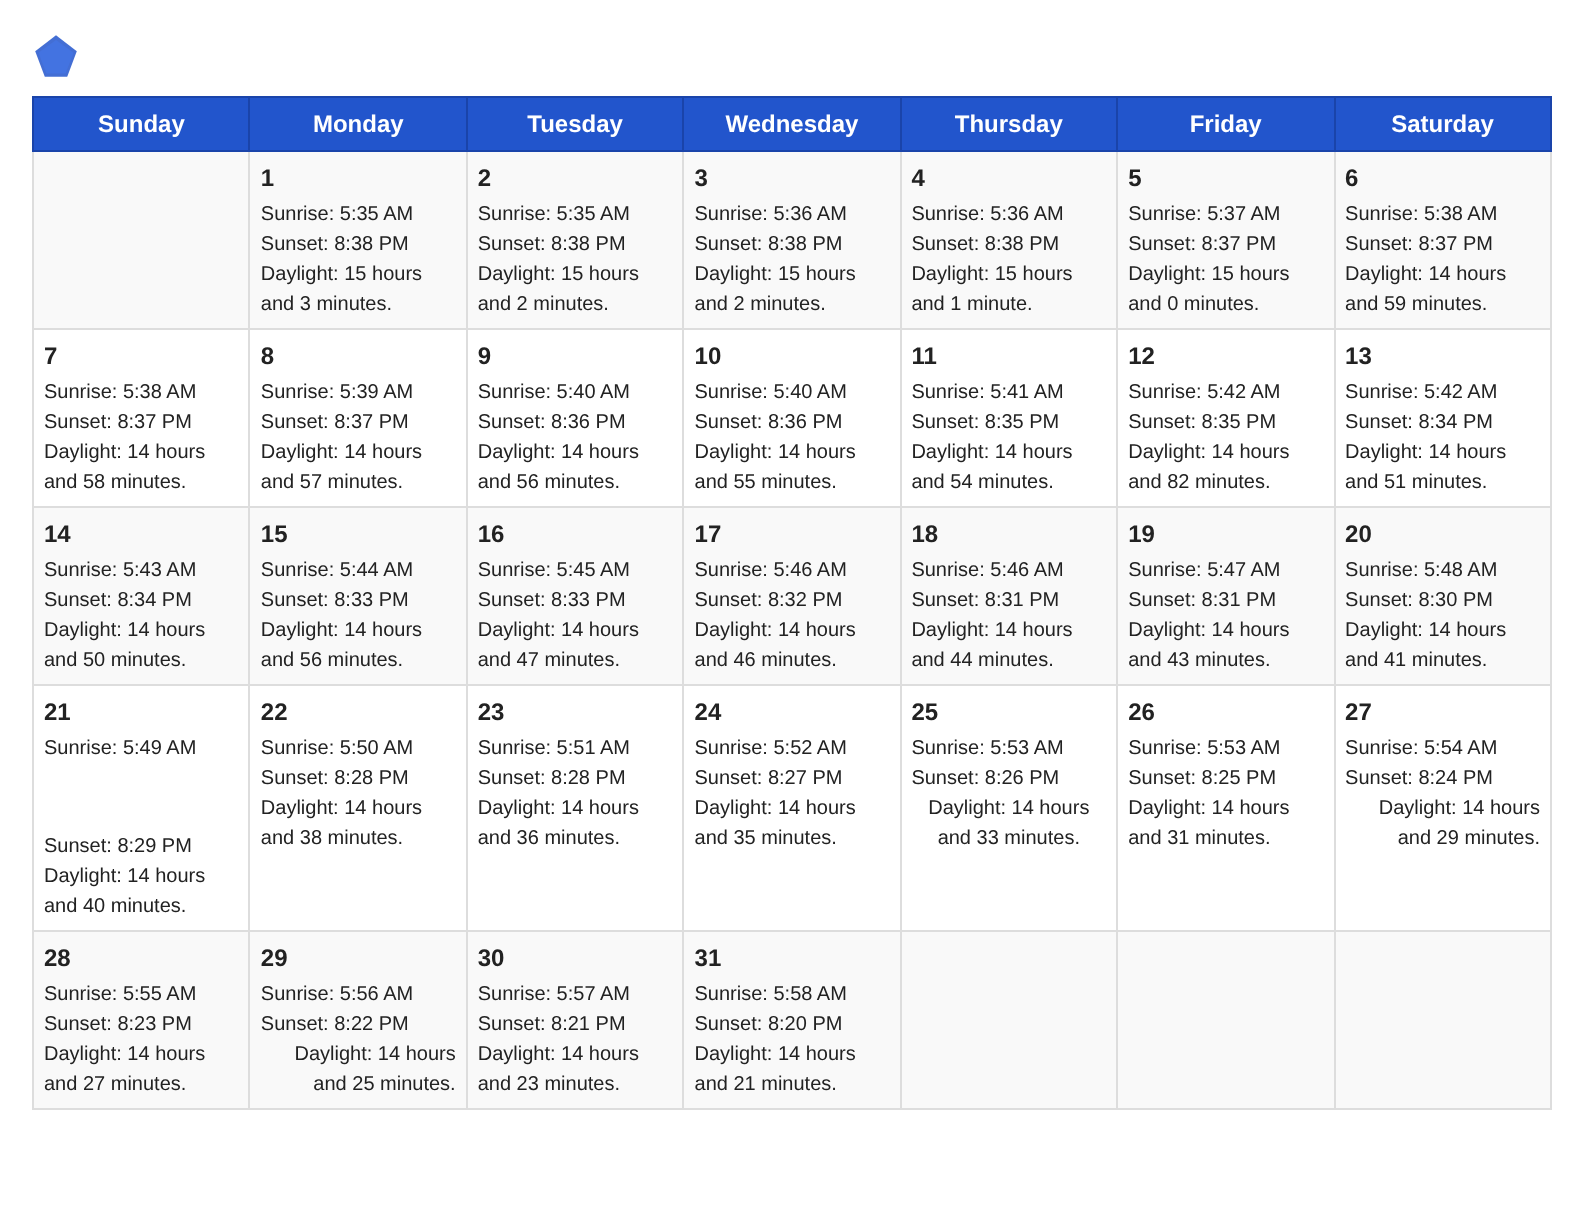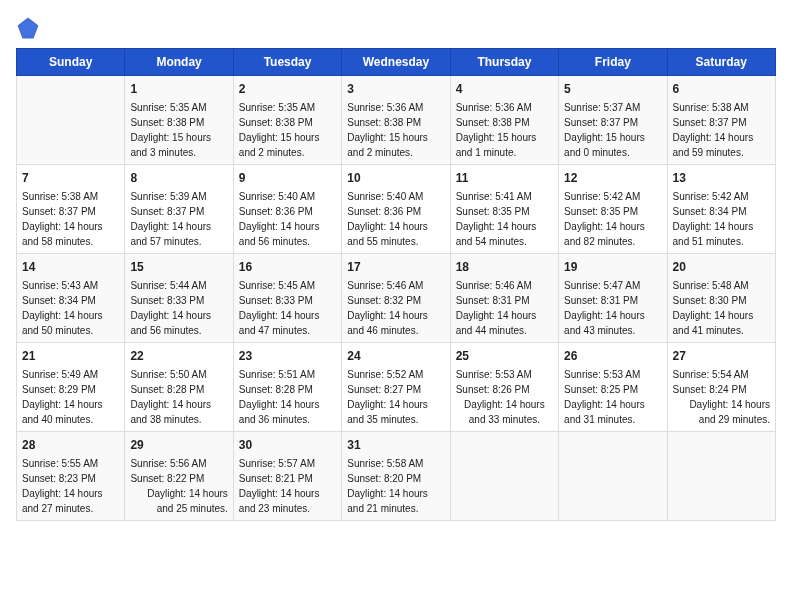--- a/index.html
+++ b/index.html
@@ -233,21 +233,21 @@
           <span class="day-num">20</span>
           <span style="display: block;">Sunrise: 5:48 AM</span>
           <span style="display: block;">Sunset: 8:30 PM</span>
           <span style="display: block;">Daylight: 14 hours and 41 minutes.</span>
         </td>
       </tr>
       <tr>
         <td>
           <span class="day-num">21</span>
           <span style="display: block;">Sunrise: 5:49 AM</span>
-          <span style="display: block;">Sunset: 8:29 PM</span>
+          <span style="display: block; margin-top: 34px;">Sunset: 8:29 PM</span>
           <span style="display: block;">Daylight: 14 hours and 40 minutes.</span>
         </td>
         <td>
           <span class="day-num">22</span>
           <span style="display: block;">Sunrise: 5:50 AM</span>
           <span style="display: block;">Sunset: 8:28 PM</span>
           <span style="display: block;">Daylight: 14 hours and 38 minutes.</span>
         </td>
         <td>
           <span class="day-num">23</span>

